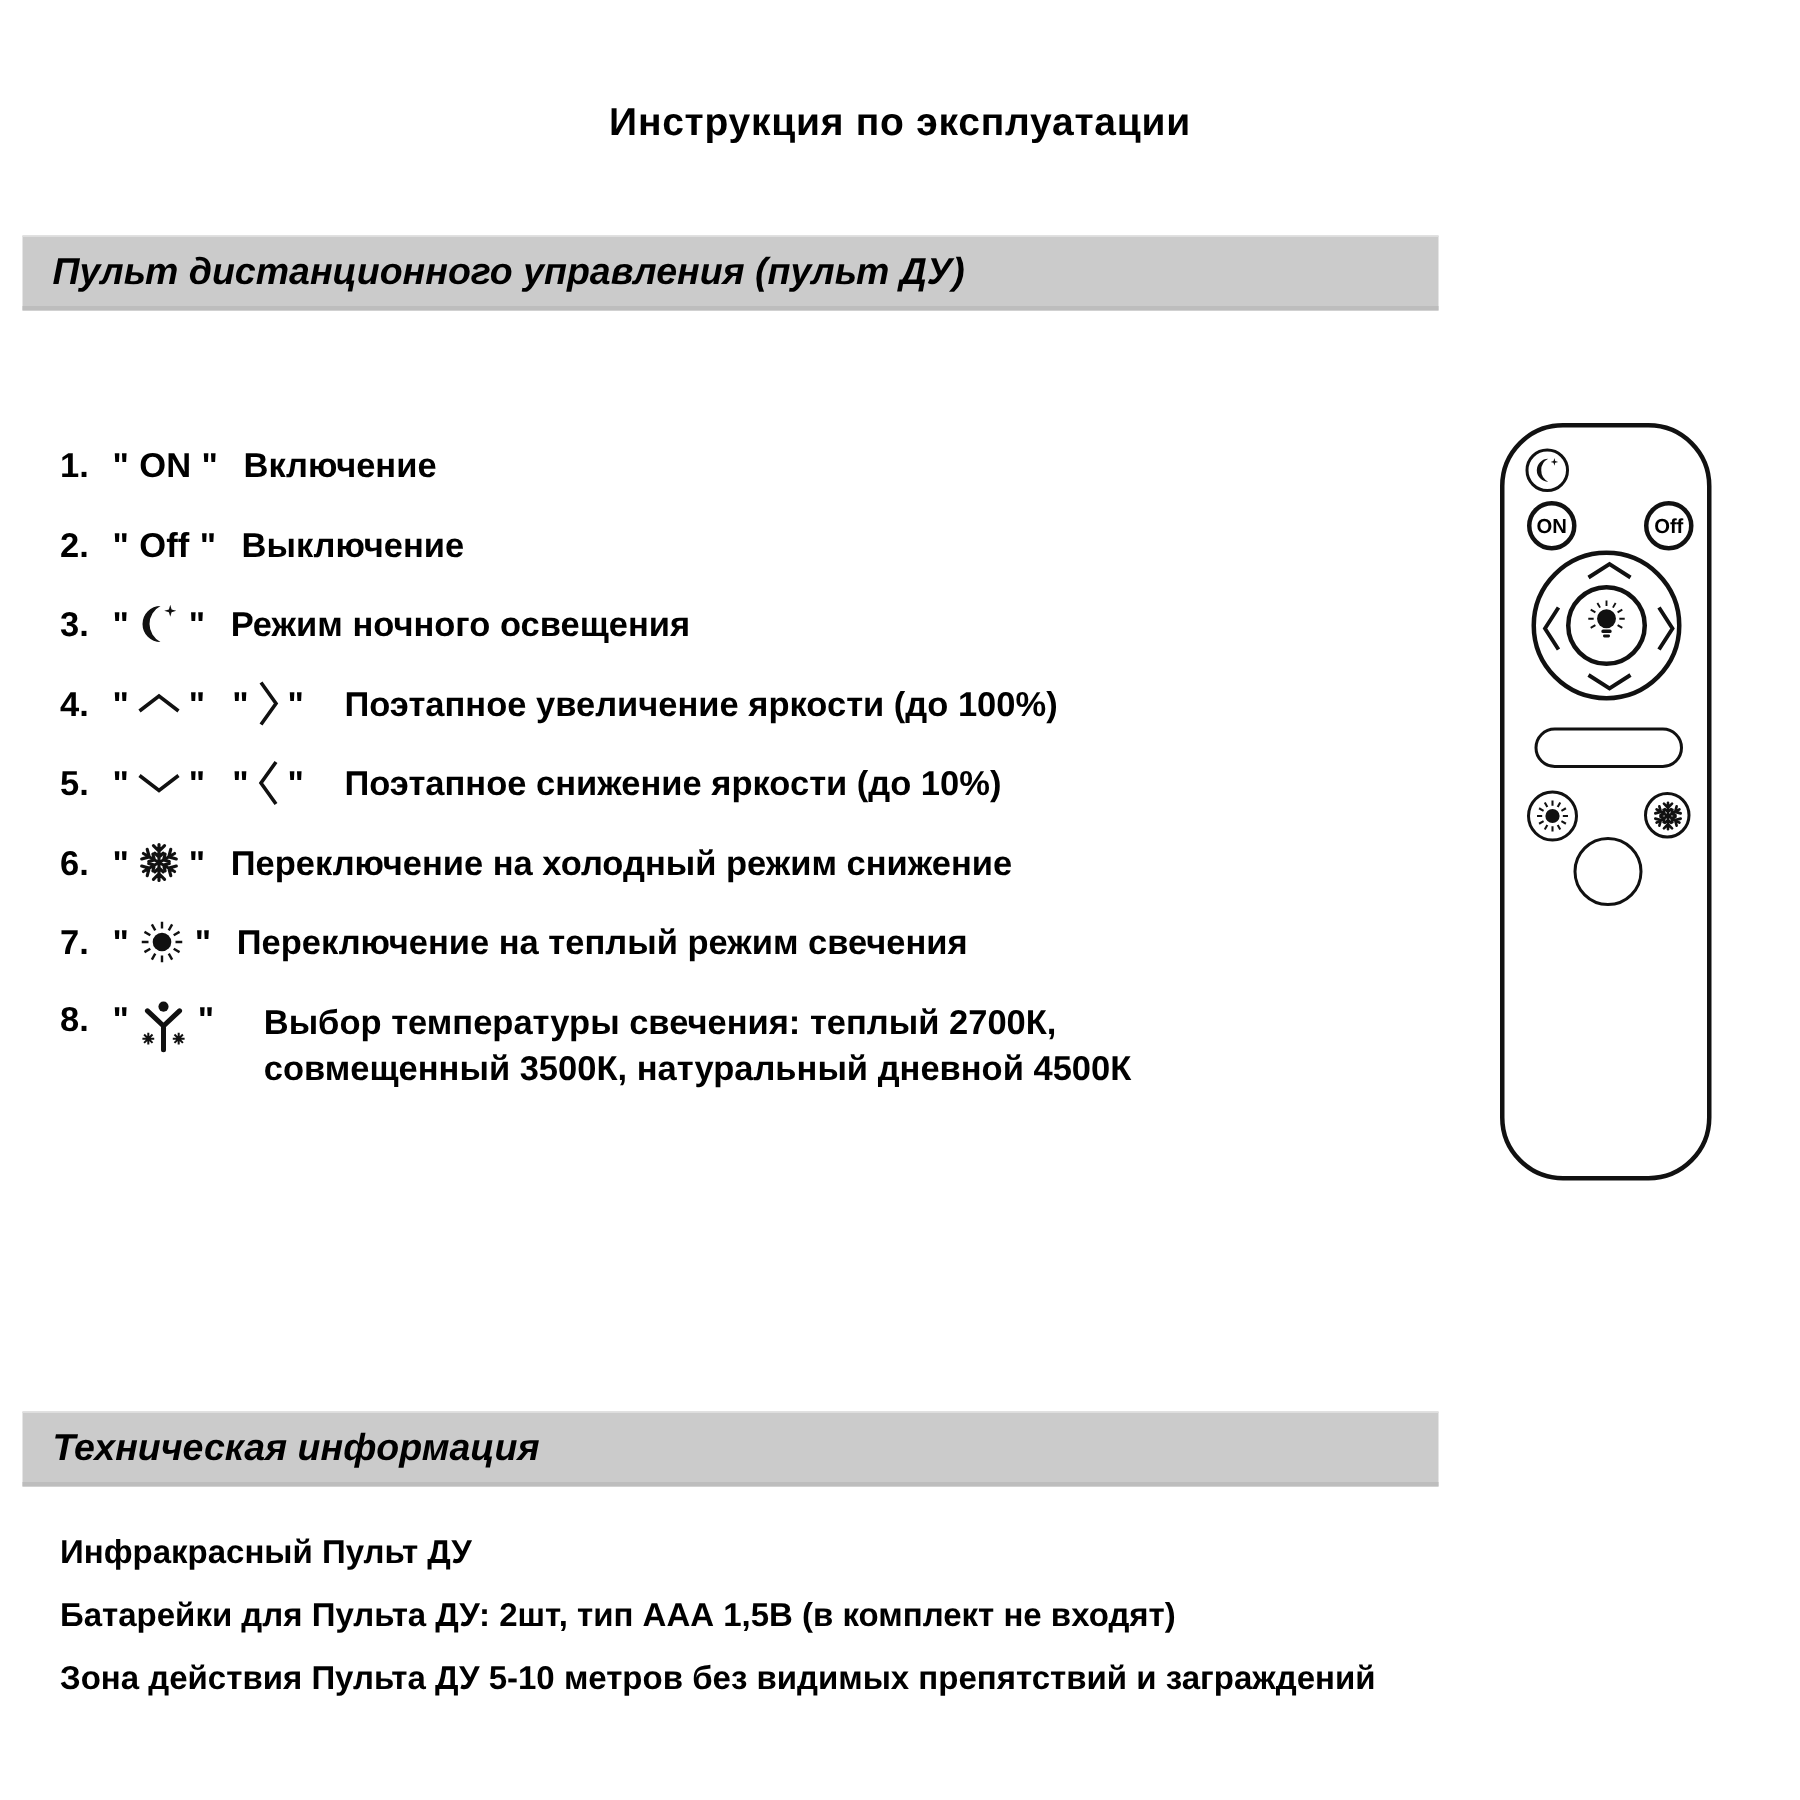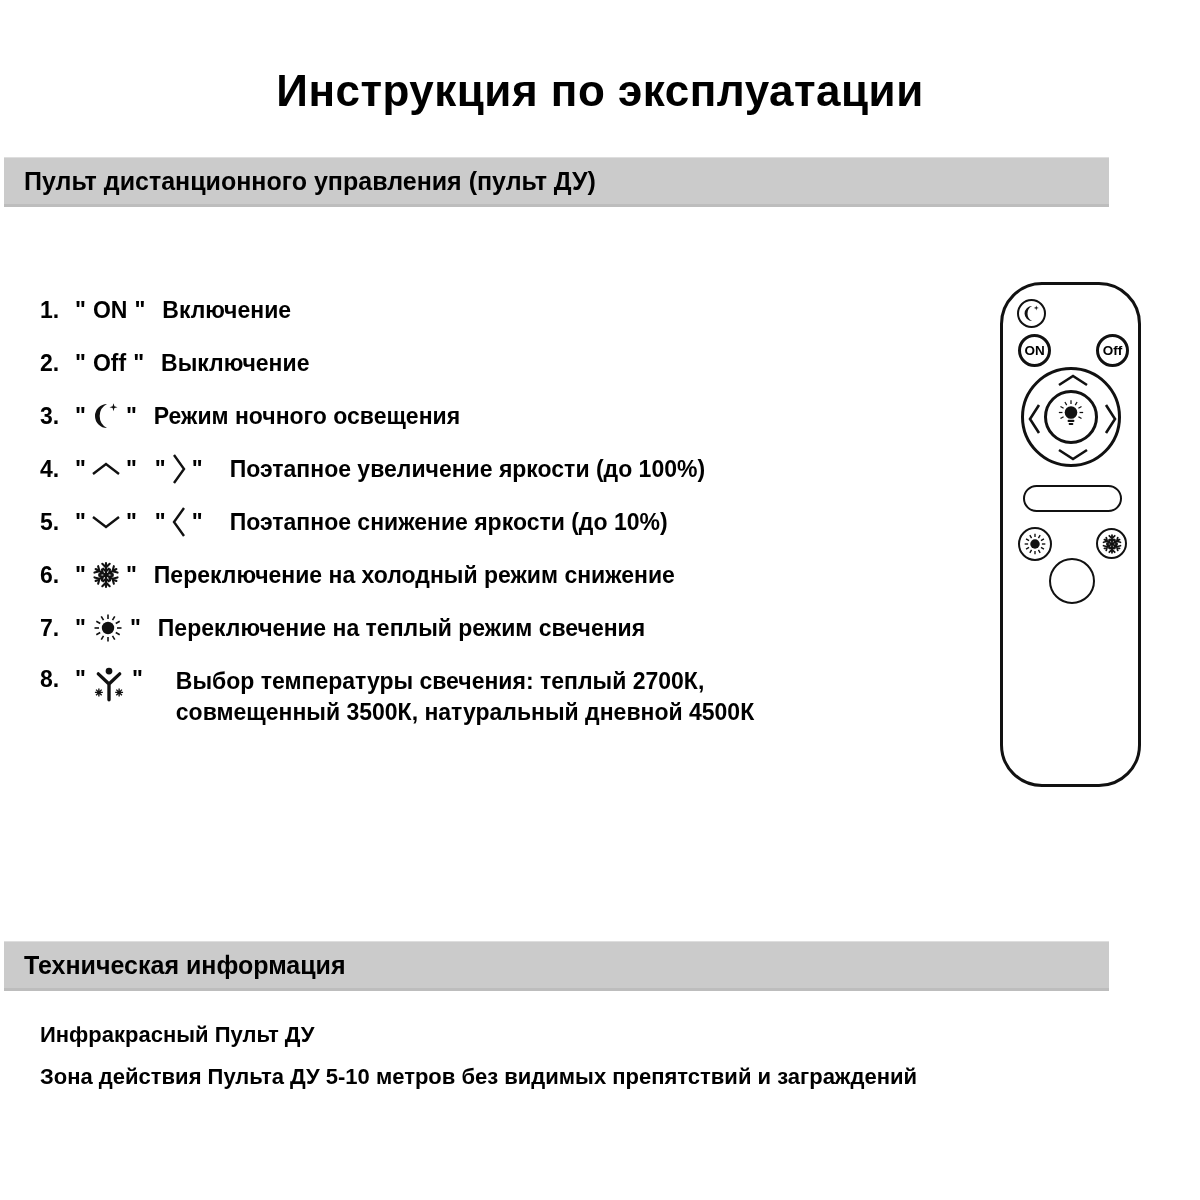--- a/index.html
+++ b/index.html
@@ -3,27 +3,27 @@
 <meta charset="utf-8">
 <style>
   html,body{margin:0;padding:0;background:#ffffff;}
   .page{
     position:relative;width:1200px;height:1200px;background:#ffffff;
     font-family:"Liberation Sans", sans-serif;color:#000;overflow:hidden;
   }
   
   .doc-title{
     position:absolute;top:66px;left:0;width:100%;text-align:center;
-    font-size:44px;font-weight:700;letter-spacing:.5px;
+    font-size:26px;font-weight:700;letter-spacing:.5px;
   }
   
   .banner{
-    position:absolute;left:4px;width:1105px;height:46px;
+    position:absolute;left:15px;width:944px;height:46px;
     background:#cbcbcb;border-top:1px solid #dedede;border-bottom:3px solid #bdbdbd;
-    display:flex;align-items:center;
+    display:flex;align-items:center;font-style:italic;
   }
   .banner1{top:157px;}
   .banner2{top:941px;}
   .banner .banner-text{font-size:25px;font-weight:700;padding-left:20px;}
   
   .list{position:absolute;left:40px;top:295px;}
   .row{display:flex;align-items:center;height:30px;margin-bottom:23px;
        font-size:23px;font-weight:700;white-space:nowrap;}
   .row.two-line{align-items:flex-start;}
   .num{width:30px;}
@@ -328,16 +328,17 @@
 
     <div class="rc-btn rc-plain"></div>
   </div>
 
   <div class="banner banner2">
     <span class="banner-text">Техническая информация</span>
   </div>
 
   <div class="tech-lines">
     <div class="tech-line">Инфракрасный Пульт ДУ</div>
+    <div class="tech-line">Батарейки для Пульта ДУ: 2шт, тип ААА 1,5В (в комплект не входят)</div>
     <div class="tech-line">Зона действия Пульта ДУ 5-10 метров без видимых препятствий и заграждений</div>
   </div>
 
 </div>
 
 </body></html>

